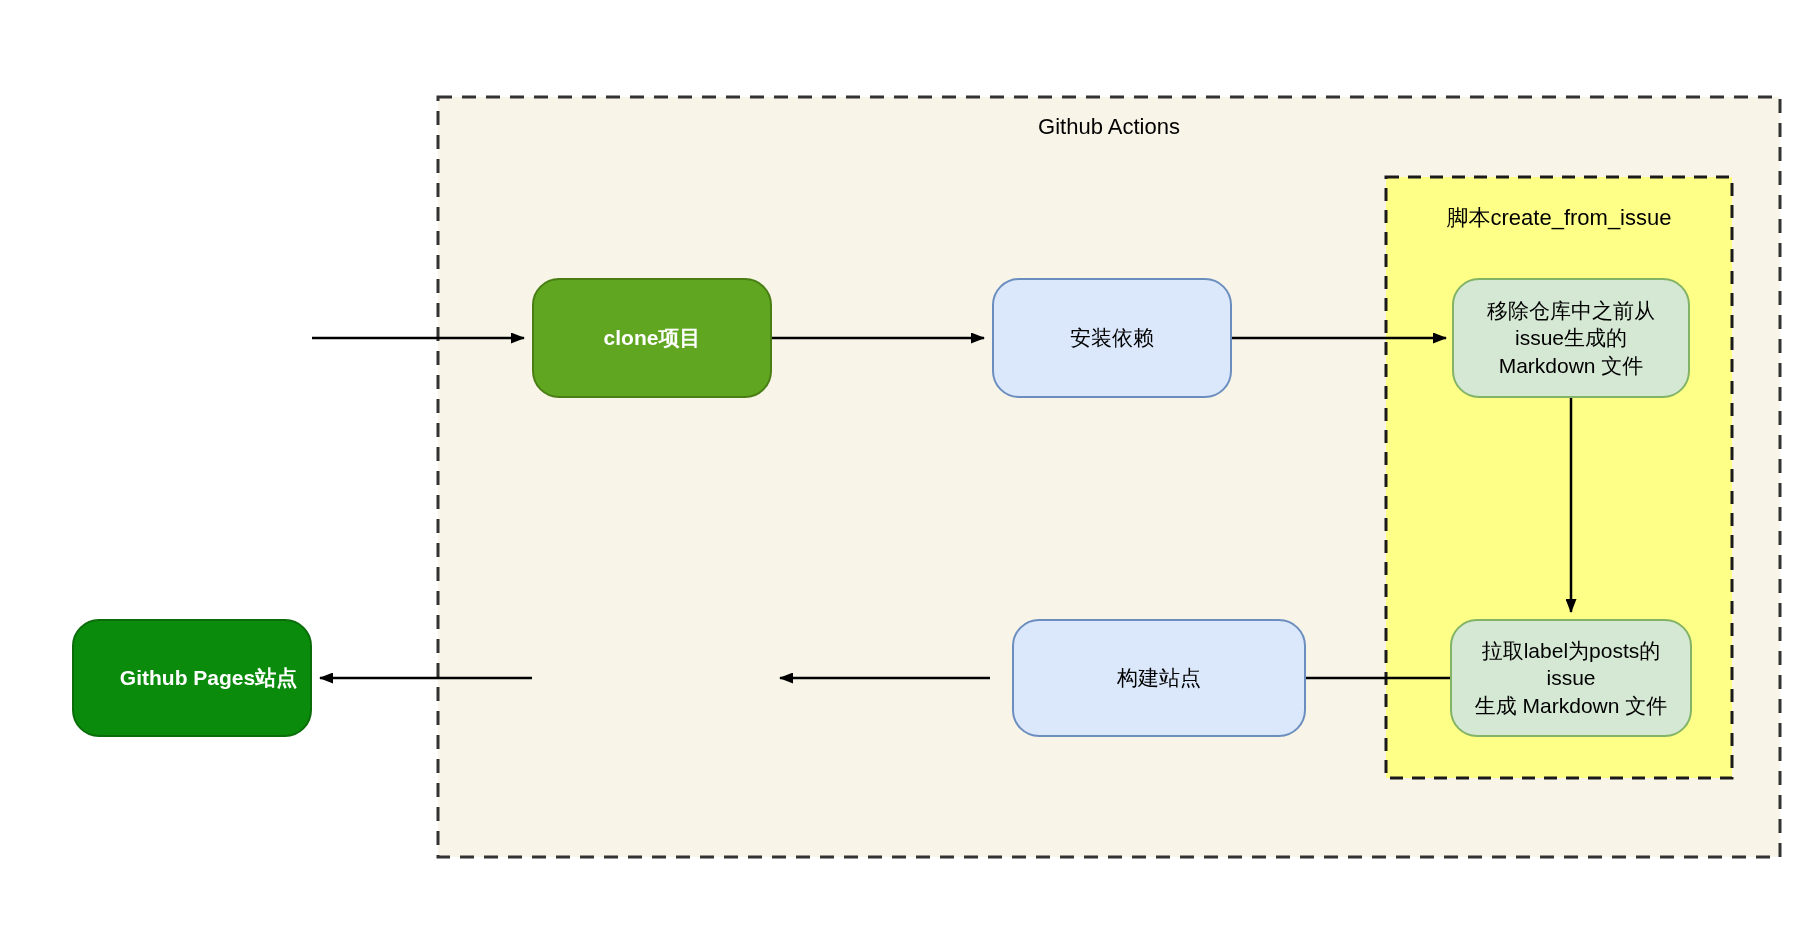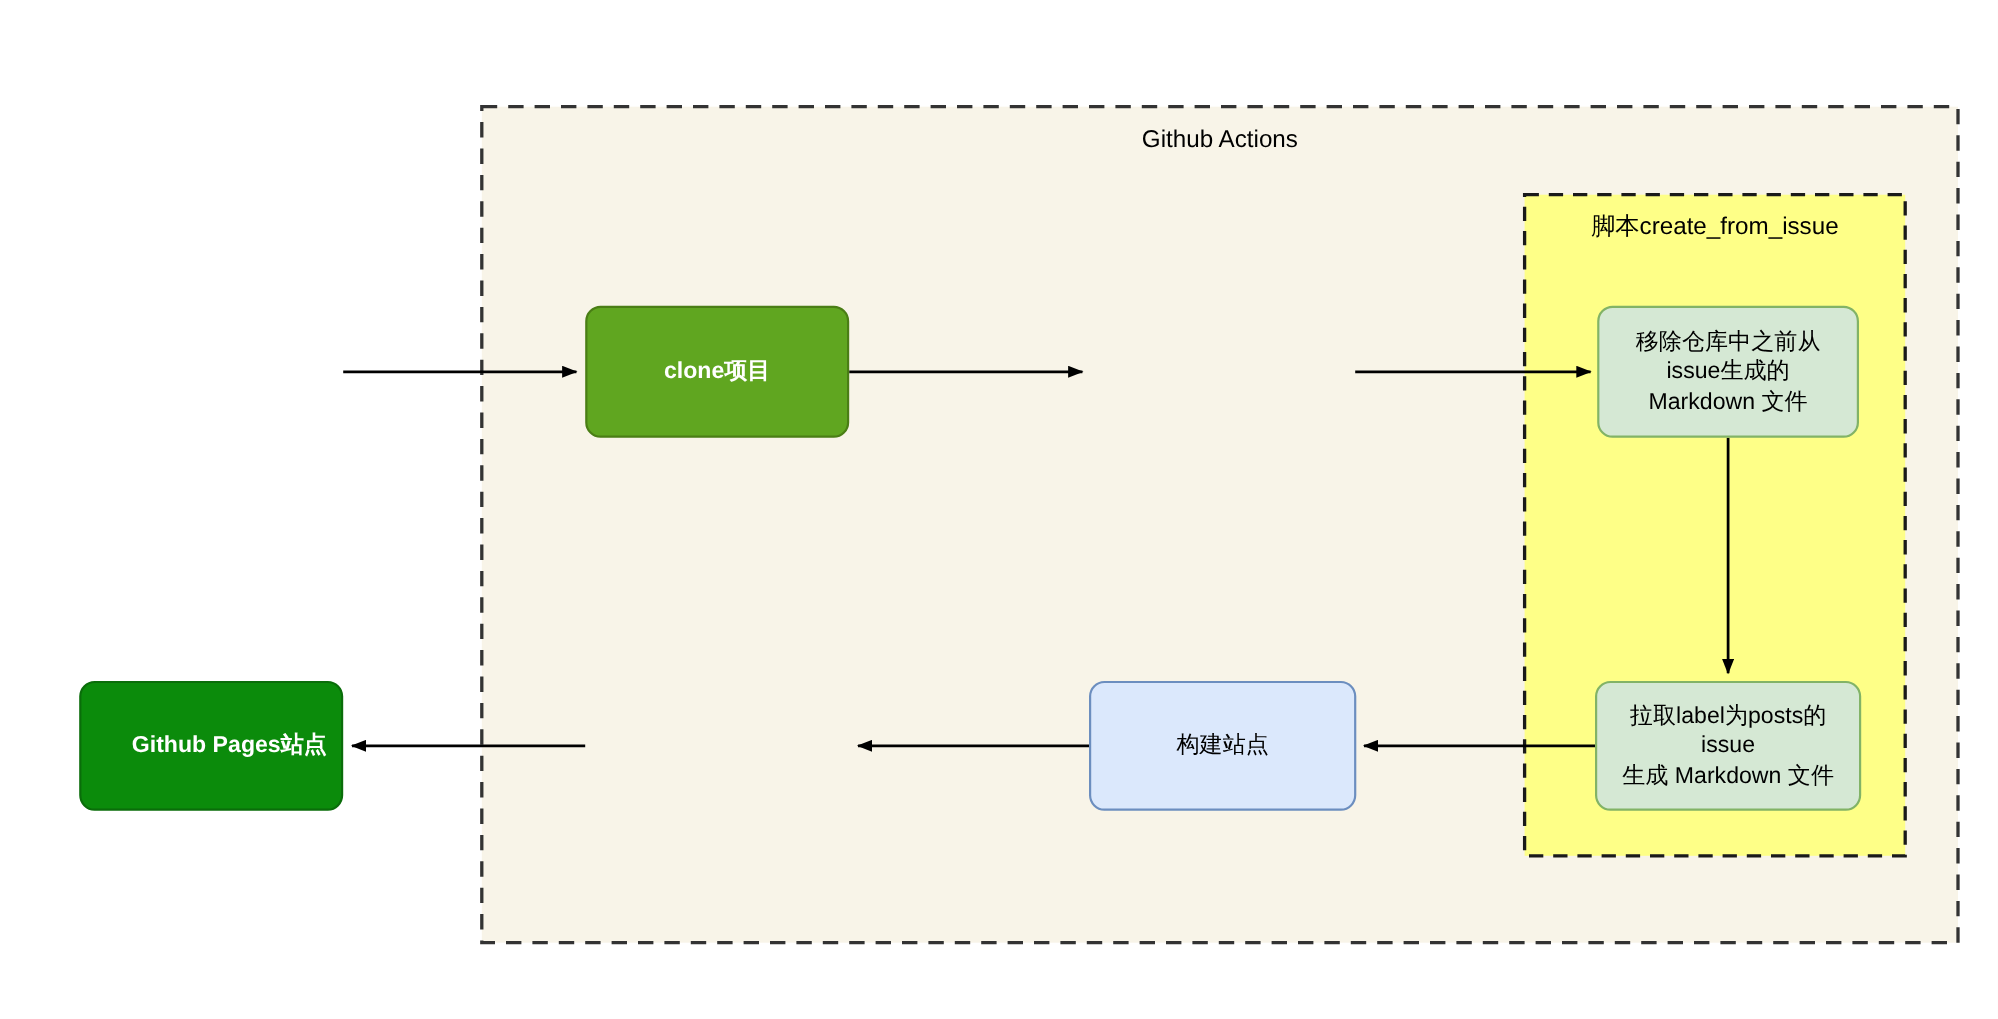--- a/index.html
+++ b/index.html
@@ -29,31 +29,31 @@
     text-align: center;
     line-height: 1.25;
   }
   .label-github-actions {
     left: 438px;
     top: 113px;
     width: 1342px;
   }
   .label-script-group {
     left: 1386px;
-    top: 192px;
+    top: 204px;
     width: 346px;
   }
   .node {
     position: absolute;
     box-sizing: border-box;
     display: flex;
     align-items: center;
     justify-content: center;
     text-align: center;
-    border-radius: 14px;
+    border-radius: 27px;
     font-size: 21px;
     line-height: 1.3;
     padding: 6px 10px;
   }
   .node .node-label {
     white-space: pre-line;
   }
   .node.dark-green {
     background: #0b8b0b;
     border: 2px solid #0a6d0a;
@@ -76,21 +76,21 @@
     background: #d5e8d4;
     border: 2px solid #82b366;
     color: #000000;
     font-weight: 400;
   }
   .node-create-issue { left: 72px;   top: 278px; width: 240px; height: 120px; }
   .node-clone        { left: 532px;  top: 278px; width: 240px; height: 120px; align-items: center; }
   .node-install-deps { left: 992px;  top: 278px; width: 240px; height: 120px; }
   .node-remove-md    { left: 1452px; top: 278px; width: 238px; height: 120px; }
   .node-pull-issues  { left: 1450px; top: 619px; width: 242px; height: 118px; }
-  .node-build-site   { left: 990px;  top: 619px; width: 243px; height: 118px; }
+  .node-build-site   { left: 1012px;  top: 619px; width: 294px; height: 118px; }
   .node-publish      { left: 532px;  top: 619px; width: 240px; height: 118px; }
   .node-pages-site   { left: 72px;   top: 619px; width: 240px; height: 118px; padding-left: 43px; }
 </style>
 </head>
 <body>
 
 <div class="canvas">
 
   <svg class="layer-svg" viewBox="0 0 1816 926" xmlns="http://www.w3.org/2000/svg">
     <defs>
@@ -114,20 +114,23 @@
 
   <div class="group-label label-github-actions">Github Actions</div>
 
   <div class="group-label label-script-group">脚本create_from_issue</div>
 
 
   <div class="node olive-green node-clone">
     <span class="node-label">clone项目</span>
   </div>
 
+  <div class="node light-blue node-install-deps">
+    <span class="node-label">安装依赖</span>
+  </div>
 
   <div class="node light-green node-remove-md">
     <span class="node-label">移除仓库中之前从
 issue生成的
 Markdown 文件</span>
   </div>
 
   <div class="node light-green node-pull-issues">
     <span class="node-label">拉取label为posts的
 issue

